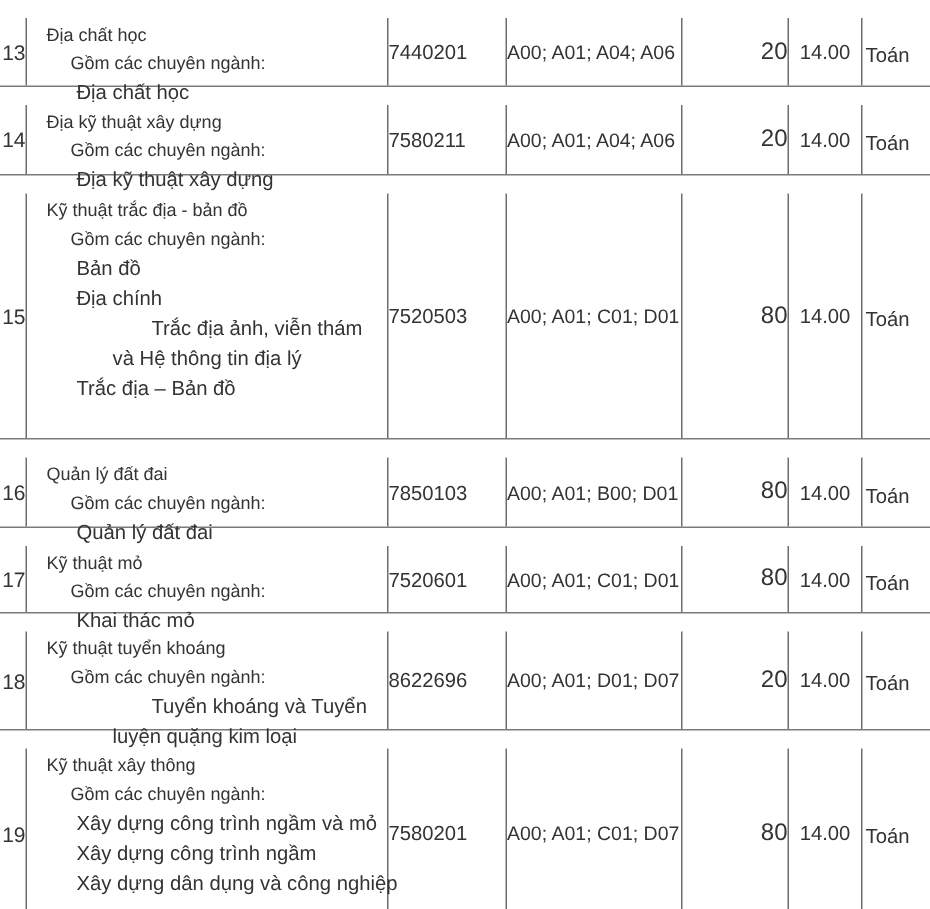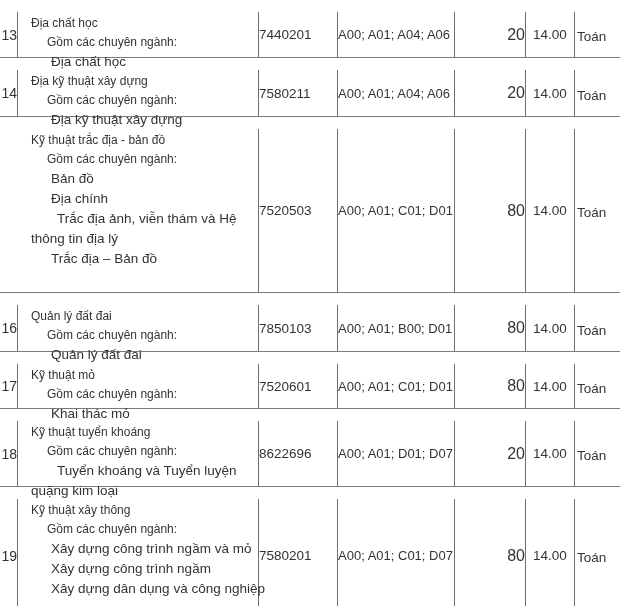--- a/index.html
+++ b/index.html
@@ -10,21 +10,21 @@
   .c-stt { left: 0; width: 18px; justify-content: flex-end; font-size: 14px; padding-right: 0; }
   .c-name { left: 31px; width: 228px; display: block; padding: 2px 2px 0 0; }
   .c-code { left: 259px; width: 79px; font-size: 13.5px; padding-left: 0; }
   .c-combo { left: 338px; width: 117px; font-size: 13px; padding-left: 0; }
   .c-quota { left: 455px; width: 71px; justify-content: flex-end; font-size: 16px; }
   .c-score { left: 526px; width: 49px; justify-content: center; font-size: 13.5px; }
   .c-subj { left: 575px; width: 45px; border-right: none; font-size: 13.5px; padding-left: 2px; padding-top: 4px; }
   .major { font-size: 12px; line-height: 19px; height: 19px; white-space: nowrap; }
   .incl { font-size: 12px; line-height: 19px; height: 19px; white-space: nowrap; margin-left: 16px; }
   .spec { font-size: 13.5px; line-height: 20px; padding-left: 20px; white-space: nowrap; }
-  .spec.wrap { white-space: normal; padding-left: 0; text-indent: 26px; }
+  .spec.wrap { white-space: normal; padding-left: 0; text-indent: 26px; margin-left: 44px; }
 </style>
 </head>
 <body>
 
 <div class="grid">
 
   <div class="row" style="top:0;height:58px;">
     <div class="cell c-stt">13</div>
     <div class="cell c-name">
       <div class="major">Địa chất học</div>
@@ -46,20 +46,21 @@
       <div class="spec">Địa kỹ thuật xây dựng</div>
     </div>
     <div class="cell c-code">7580211</div>
     <div class="cell c-combo">A00; A01; A04; A06</div>
     <div class="cell c-quota">20</div>
     <div class="cell c-score">14.00</div>
     <div class="cell c-subj">Toán</div>
   </div>
 
   <div class="row" style="top:117px;height:176px;">
+    <div class="cell c-stt">15</div>
     <div class="cell c-name">
       <div class="major">Kỹ thuật trắc địa - bản đồ</div>
       <div class="incl">Gồm các chuyên ngành:</div>
       <div class="spec">Bản đồ</div>
       <div class="spec">Địa chính</div>
       <div class="spec wrap">Trắc địa ảnh, viễn thám và Hệ thông tin địa lý</div>
       <div class="spec">Trắc địa – Bản đồ</div>
     </div>
     <div class="cell c-code">7520503</div>
     <div class="cell c-combo">A00; A01; C01; D01</div>

